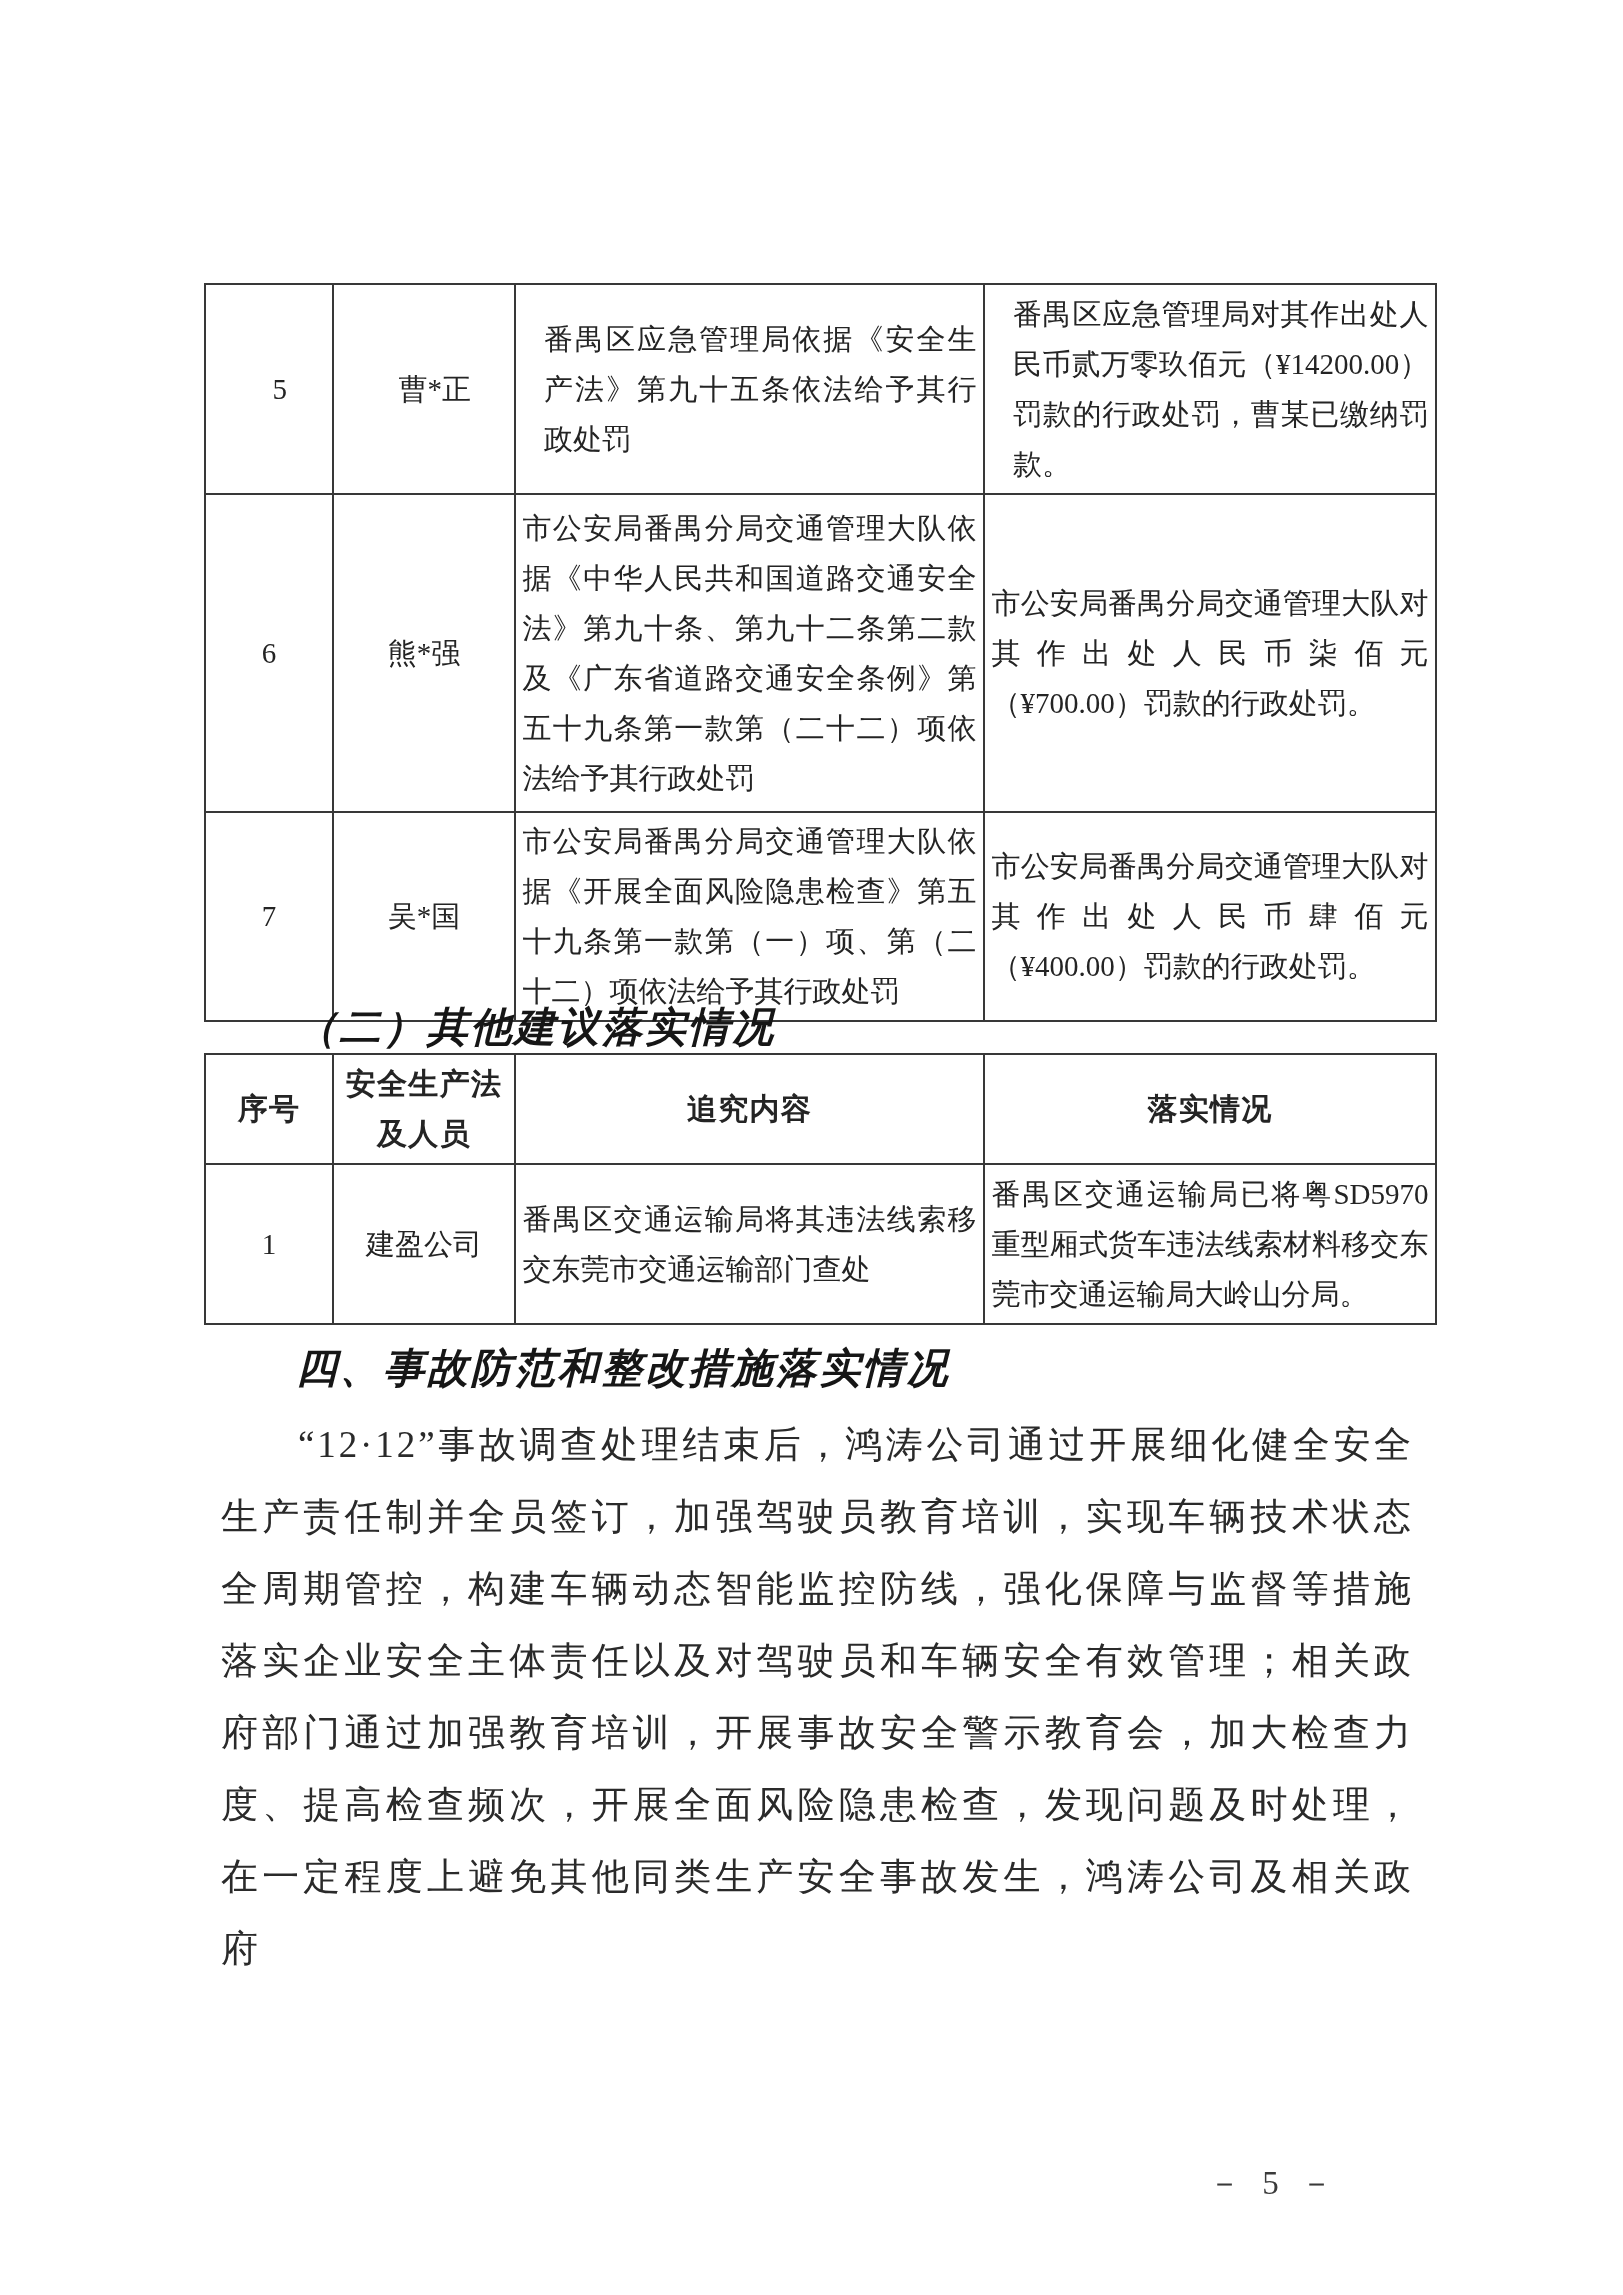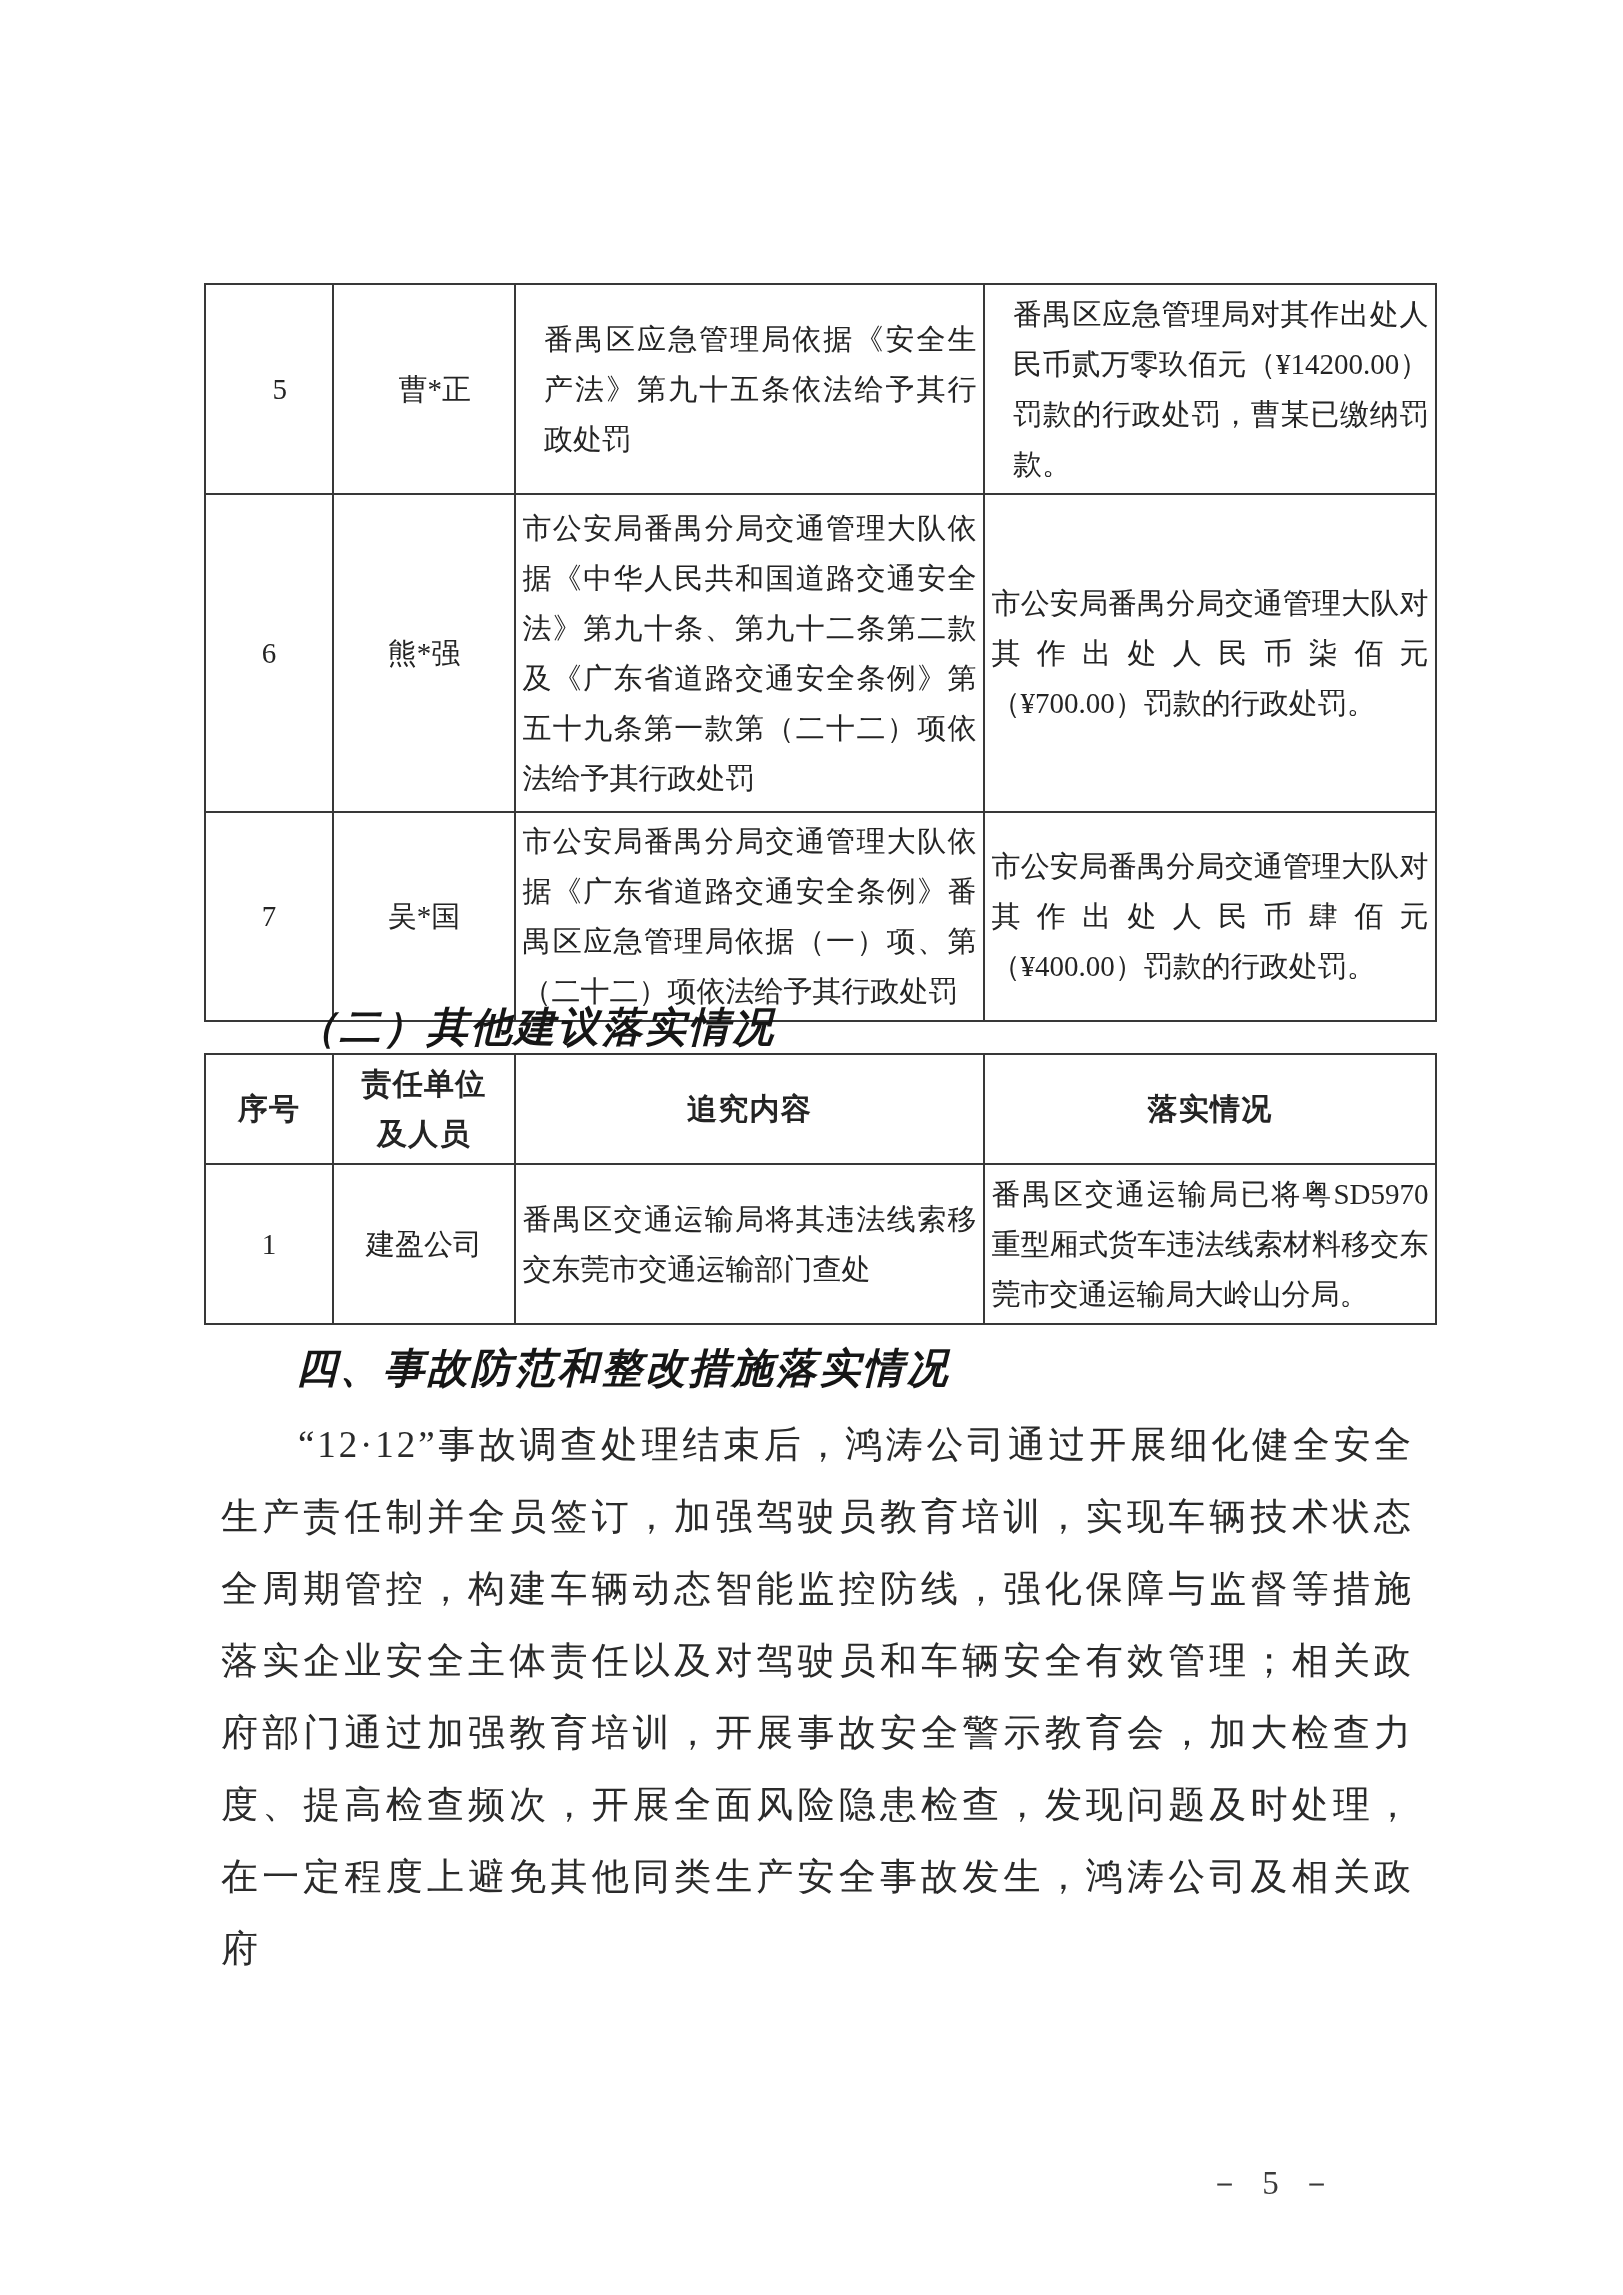--- a/index.html
+++ b/index.html
@@ -122,39 +122,39 @@
       </tr>
       <tr class="r6">
         <td class="c-center">6</td>
         <td class="c-center">熊*强</td>
         <td class="c-just">市公安局番禺分局交通管理大队依据《中华人民共和国道路交通安全法》第九十条、第九十二条第二款及《广东省道路交通安全条例》第五十九条第一款第（二十二）项依法给予其行政处罚</td>
         <td class="c-just">市公安局番禺分局交通管理大队对其作出处人民币柒佰元（¥700.00）罚款的行政处罚。</td>
       </tr>
       <tr class="r7">
         <td class="c-center">7</td>
         <td class="c-center">吴*国</td>
-        <td class="c-just">市公安局番禺分局交通管理大队依据《广东省道路交通安全条例》番禺区应急管理局依据（一）项、第（二十二）项依法给予其行政处罚</td>
+        <td class="c-just">市公安局番禺分局交通管理大队依据《开展全面风险隐患检查》第五十九条第一款第（一）项、第（二十二）项依法给予其行政处罚</td>
         <td class="c-just">市公安局番禺分局交通管理大队对其作出处人民币肆佰元（¥400.00）罚款的行政处罚。</td>
       </tr>
     </tbody>
   </table>
 
   <div class="sec-heading h-other">（二）其他建议落实情况</div>
 
   <table class="doc-table t2">
     <colgroup>
       <col class="w-no">
         <col class="w-name">
         <col class="w-basis">
         <col class="w-outcome">
     </colgroup>
     <tbody>
       <tr class="th-row">
         <th>序号</th>
-        <th class="prewrap">责任单位
+        <th class="prewrap">安全生产法
 及人员</th>
         <th>追究内容</th>
         <th>落实情况</th>
       </tr>
       <tr class="r-other">
         <td class="c-center">1</td>
         <td class="c-center">建盈公司</td>
         <td class="c-just">番禺区交通运输局将其违法线索移交东莞市交通运输部门查处</td>
         <td class="c-just">番禺区交通运输局已将粤SD5970重型厢式货车违法线索材料移交东莞市交通运输局大岭山分局。</td>
       </tr>

